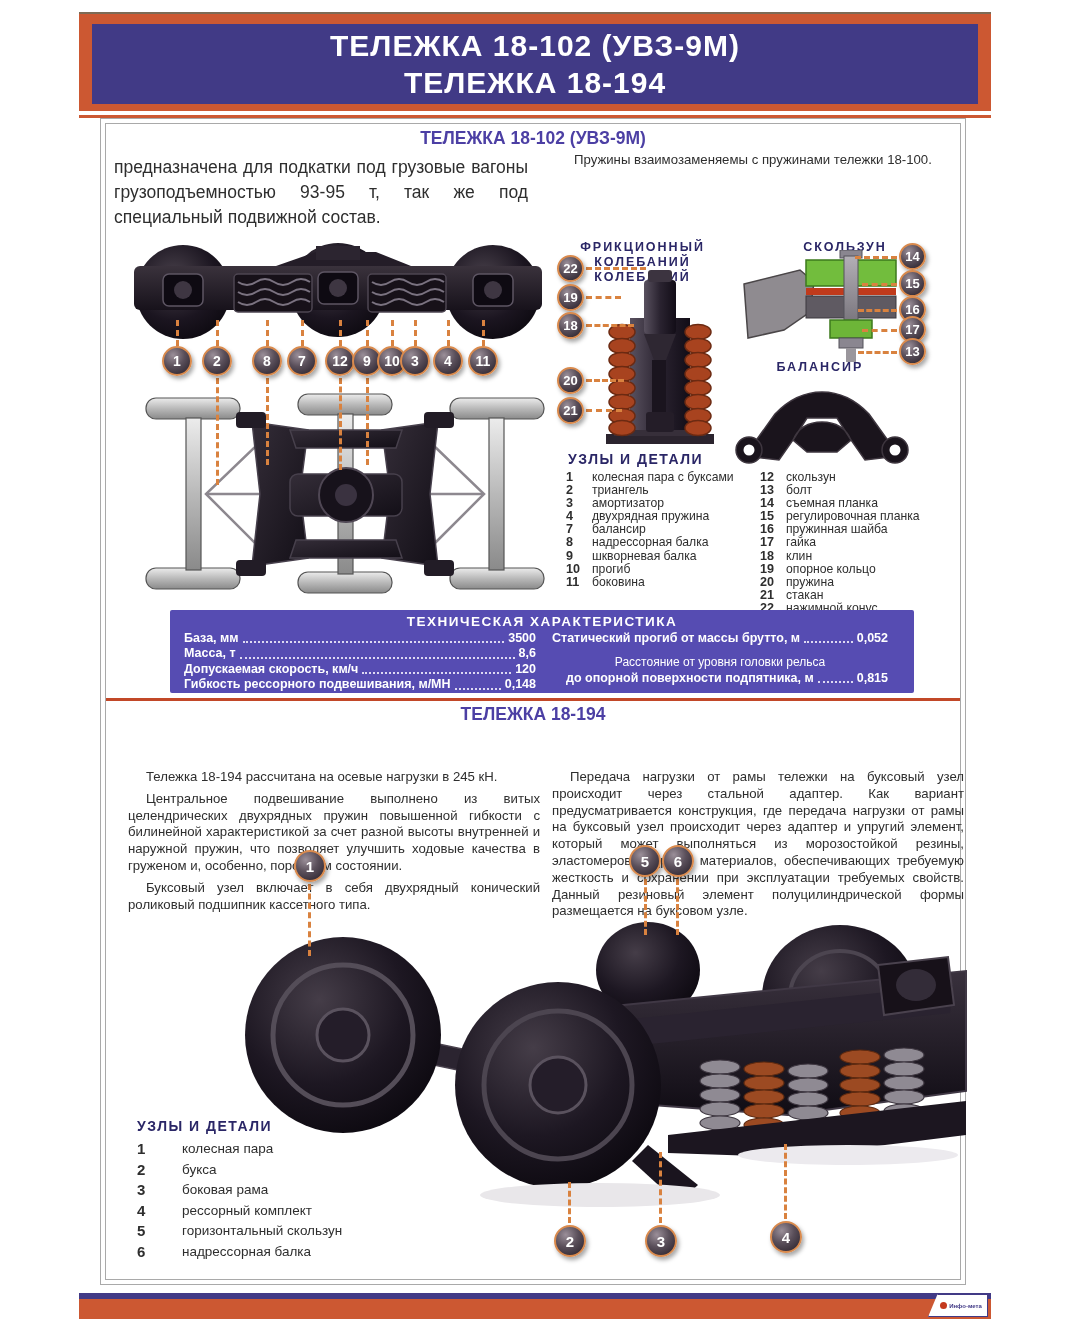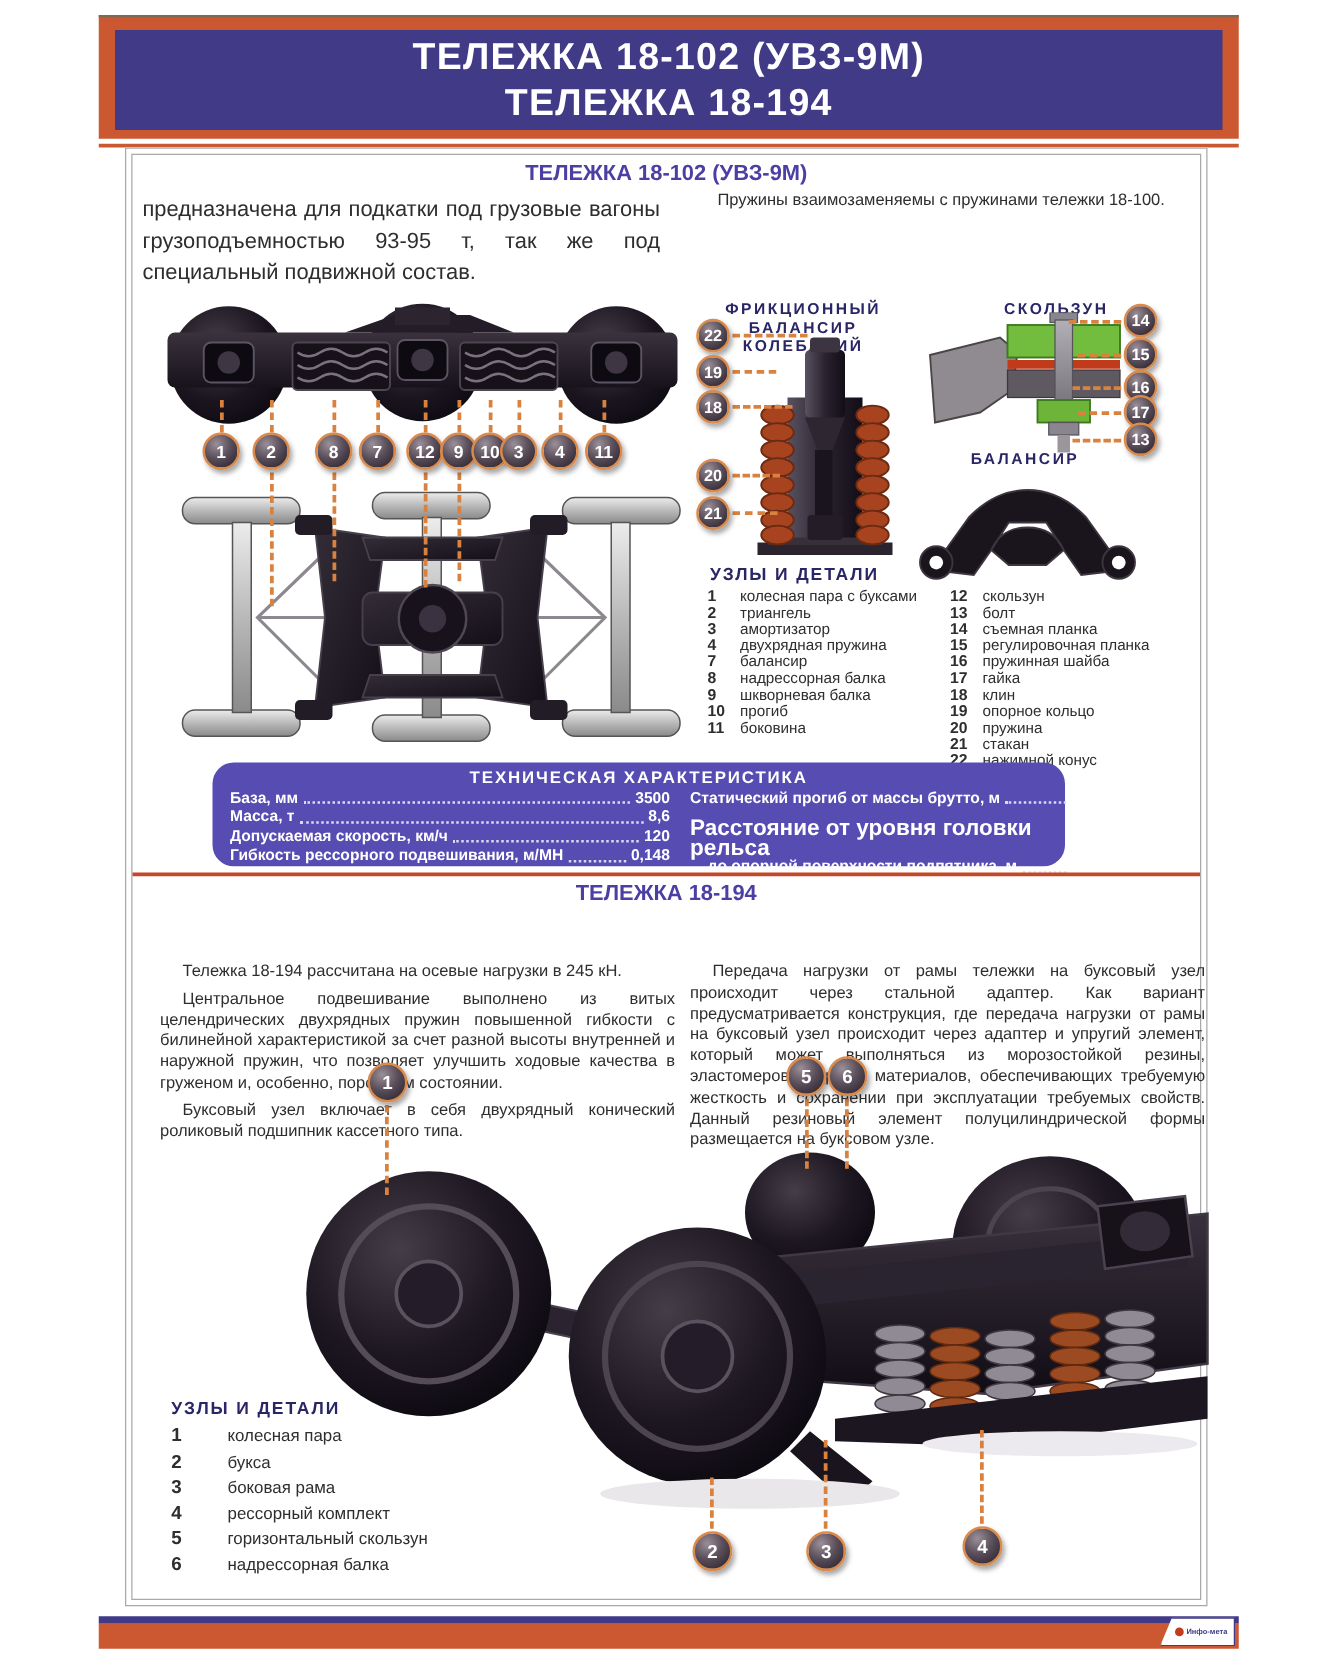--- a/index.html
+++ b/index.html
@@ -41,30 +41,30 @@
     font-size:12.5px; letter-spacing:2px; line-height:15px; }
 
   .parts-heading { position:absolute; color:#2a2666; font-weight:700; font-size:14px; letter-spacing:1.5px; }
   .parts-col { position:absolute; }
   .parts-row { display:flex; line-height:13.1px; font-size:12.2px; color:#2e2e2e; }
   .pnum { font-weight:700; width:26px; flex:0 0 auto; font-size:12.6px; }
   .parts2 .parts-row { line-height:20.6px; font-size:13.5px; }
   .parts2 .pnum { width:45px; font-size:15px; }
 
   
-  .tech-box { position:absolute; left:170px; top:610px; width:682px; height:83px; background:#564cb2;
-    border-radius:17px; color:#fff; }
+  .tech-box { position:absolute; left:170px; top:610px; width:744px; height:83px; background:#564cb2;
+    border-radius:2px; color:#fff; }
   .tech-heading { position:absolute; top:4px; left:0; width:100%; text-align:center;
     font-weight:700; font-size:13.5px; letter-spacing:1.5px; }
   .tech-col-l { position:absolute; left:14px; top:21px; width:352px; }
   .tech-col-r { position:absolute; left:382px; top:21px; width:336px; }
   .trow { display:flex; align-items:flex-end; font-size:12.5px; font-weight:700; line-height:15.4px; }
   .tdots { flex:1; border-bottom:2px dotted #ddd9f2; margin:0 4px 3px; min-width:10px; }
   .tval { flex:0 0 auto; }
-  .trow2-l1 { font-size:18px; font-weight:700; line-height:15.4px; margin-top:9px; }
+  .trow2-l1 { font-size:12px; font-weight:400; line-height:15.4px; margin-top:9px;text-align:center; }
   .trow2-l2 { padding-left:14px; }
 
   
   .orange-divider { position:absolute; left:106px; top:698px; width:854px; height:3px; background:#c24828; }
 
   .s2-col { position:absolute; width:412px;margin-top:36px; }
   .s2-col p + p { margin-top:5px; }
 
   
   .callout { position:absolute; width:30px; height:30px; border-radius:50%;
@@ -212,21 +212,21 @@
     <circle cx="206" cy="113" r="11" fill="#3a3240"></circle>
     <g fill="#221c26">
       <rect x="96" y="30" width="30" height="16" rx="4"></rect>
       <rect x="96" y="178" width="30" height="16" rx="4"></rect>
       <rect x="284" y="30" width="30" height="16" rx="4"></rect>
       <rect x="284" y="178" width="30" height="16" rx="4"></rect>
     </g>
   </svg>
 
   <div class="diagram-label" style="left:550px; top:240px; width:185px;">
-    <div>ФРИКЦИОННЫЙ БАЛАНСИР</div>
+    <div>ФРИКЦИОННЫЙ КОЛЕБАНИЙ</div>
     <div>КОЛЕБАНИЙ</div>
   </div>
   <div class="diagram-label" style="left:770px; top:240px; width:150px;">СКОЛЬЗУН</div>
 
   <svg class="fig" style="left:598px; top:262px;" width="124" height="186" viewBox="0 0 124 186">
     <defs>
       <linearGradient id="cyl" x1="0" y1="0" x2="1" y2="0">
         <stop offset="0" stop-color="#59515f"></stop>
           <stop offset="0.5" stop-color="#2a2330"></stop>
           <stop offset="1" stop-color="#120d17"></stop>

